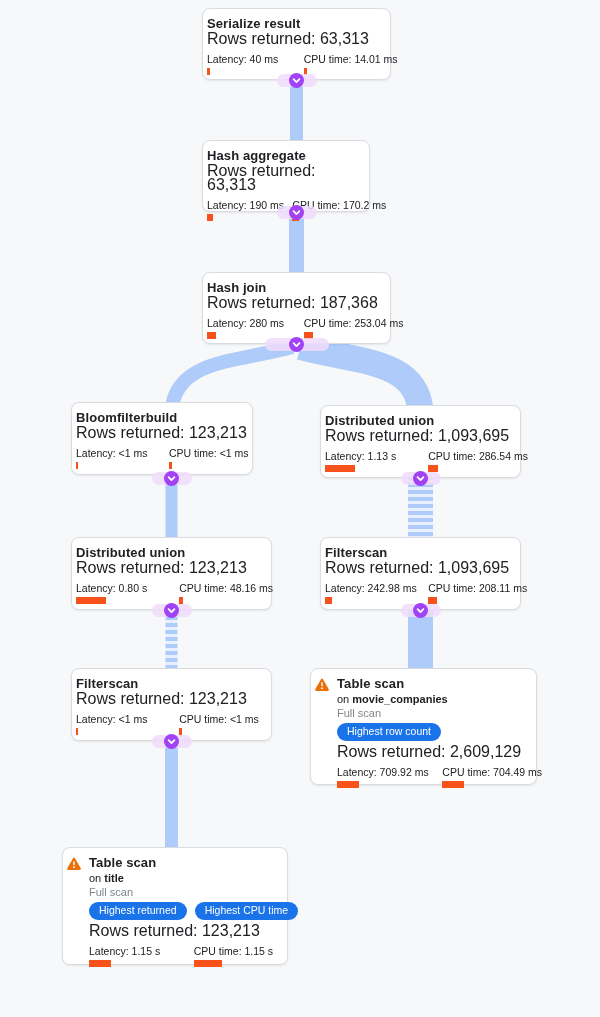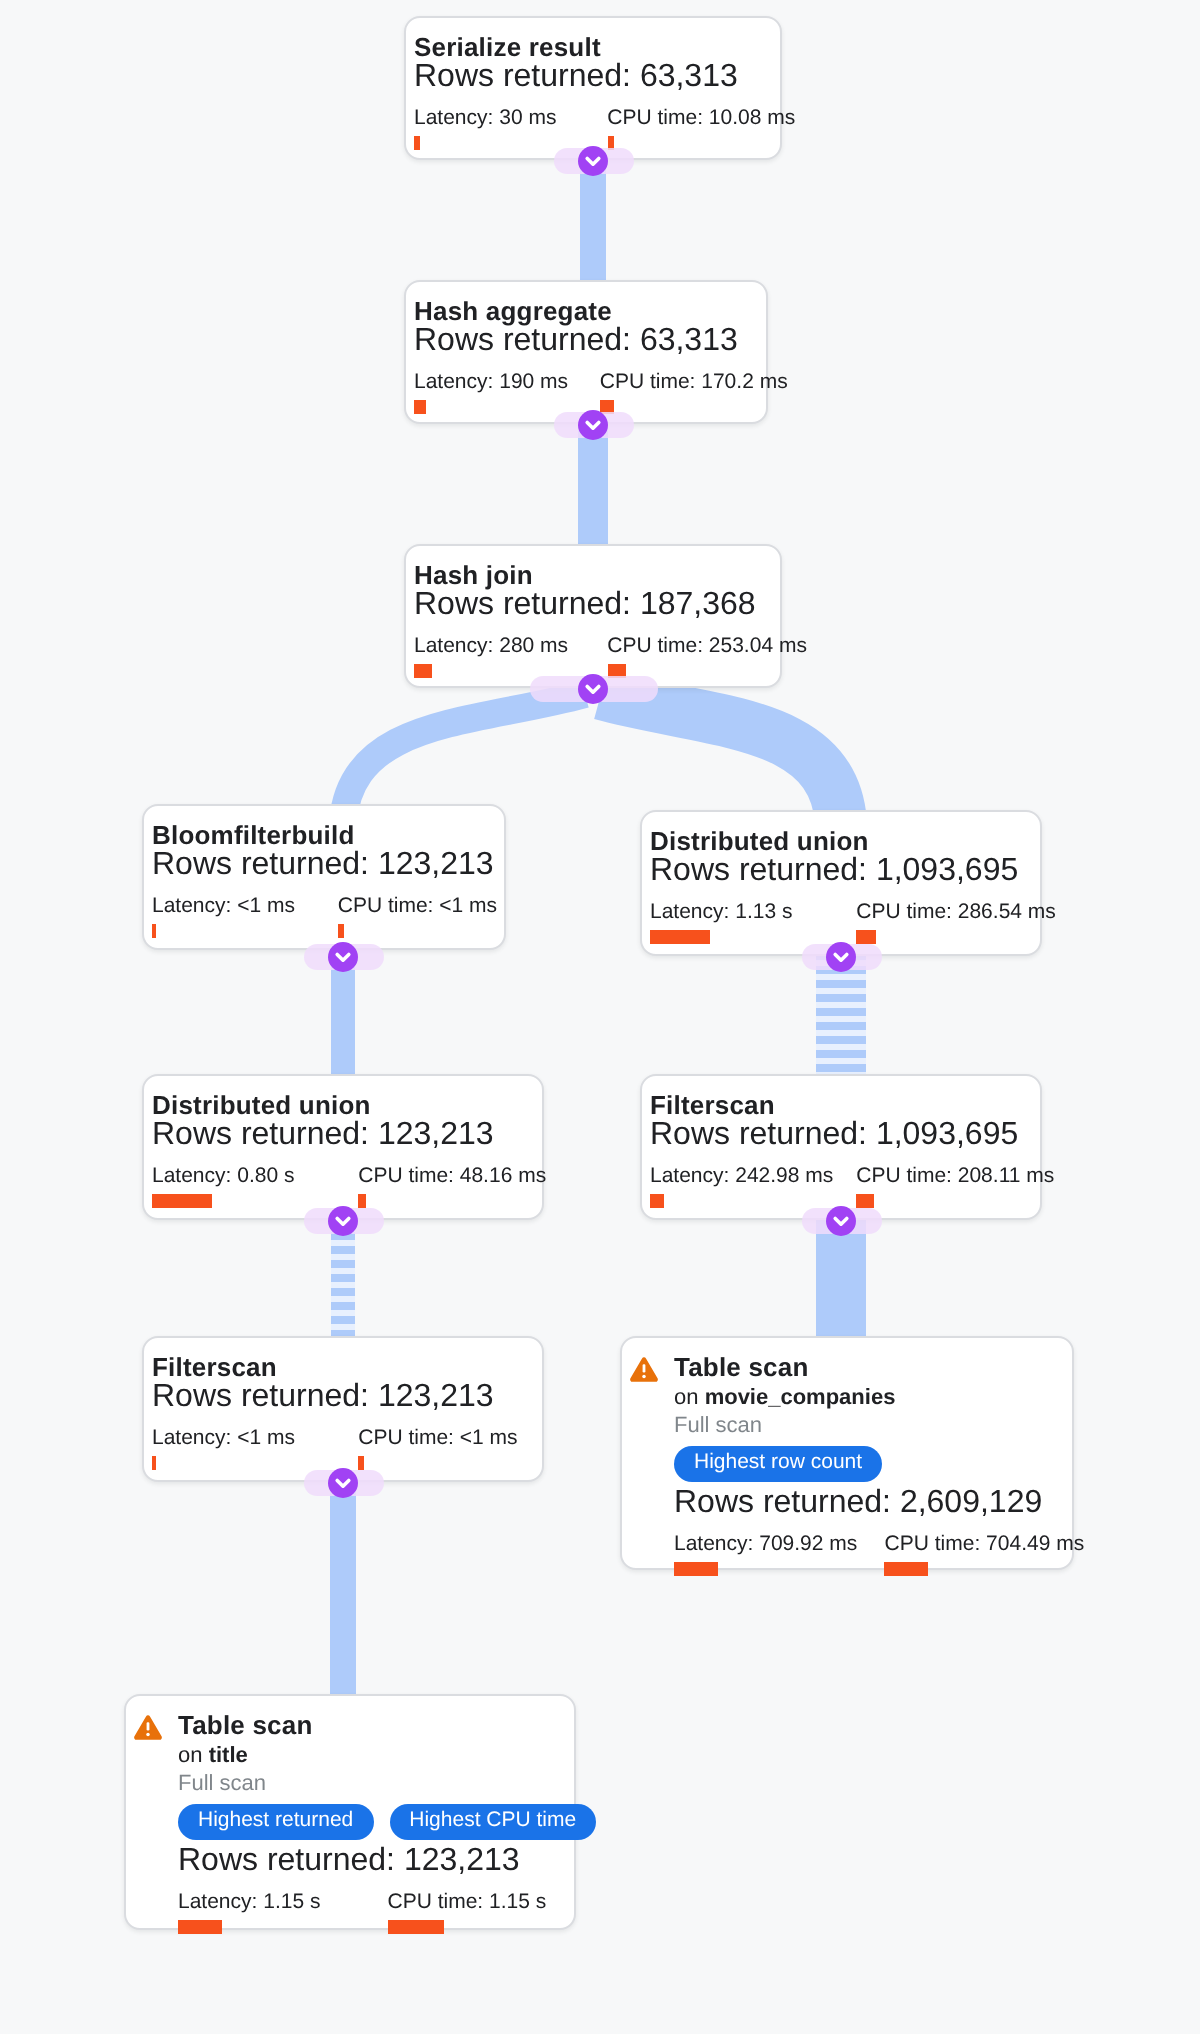--- a/index.html
+++ b/index.html
@@ -69,31 +69,31 @@
       <rect x="408" y="606" width="25" height="68" fill="#aecbfa"></rect>
     </svg>
 <div class="card" style="left: 202px; top: 8px; width: 189px; height: 72px;">
 
     <div class="card-body">
       <div class="title">Serialize result</div>
 
       <div class="rows">Rows returned: 63,313</div>
       <div class="metrics">
         <div class="metric">
-          <div class="m-label">Latency: 30 ms</div>
+          <div class="m-label">Latency: 40 ms</div>
           <div class="m-bar" style="width: 3px;"></div>
         </div>
         <div class="metric">
-          <div class="m-label">CPU time: 10.08 ms</div>
+          <div class="m-label">CPU time: 14.01 ms</div>
           <div class="m-bar" style="width: 3px;"></div>
         </div>
       </div>
     </div>
   </div>
-    <div class="card" style="left: 202px; top: 140px; width: 182px; height: 72px;">
+    <div class="card" style="left: 202px; top: 140px; width: 168px; height: 72px;">
 
     <div class="card-body">
       <div class="title">Hash aggregate</div>
 
       <div class="rows">Rows returned: 63,313</div>
       <div class="metrics">
         <div class="metric">
           <div class="m-label">Latency: 190 ms</div>
           <div class="m-bar" style="width: 6px;"></div>
         </div>

